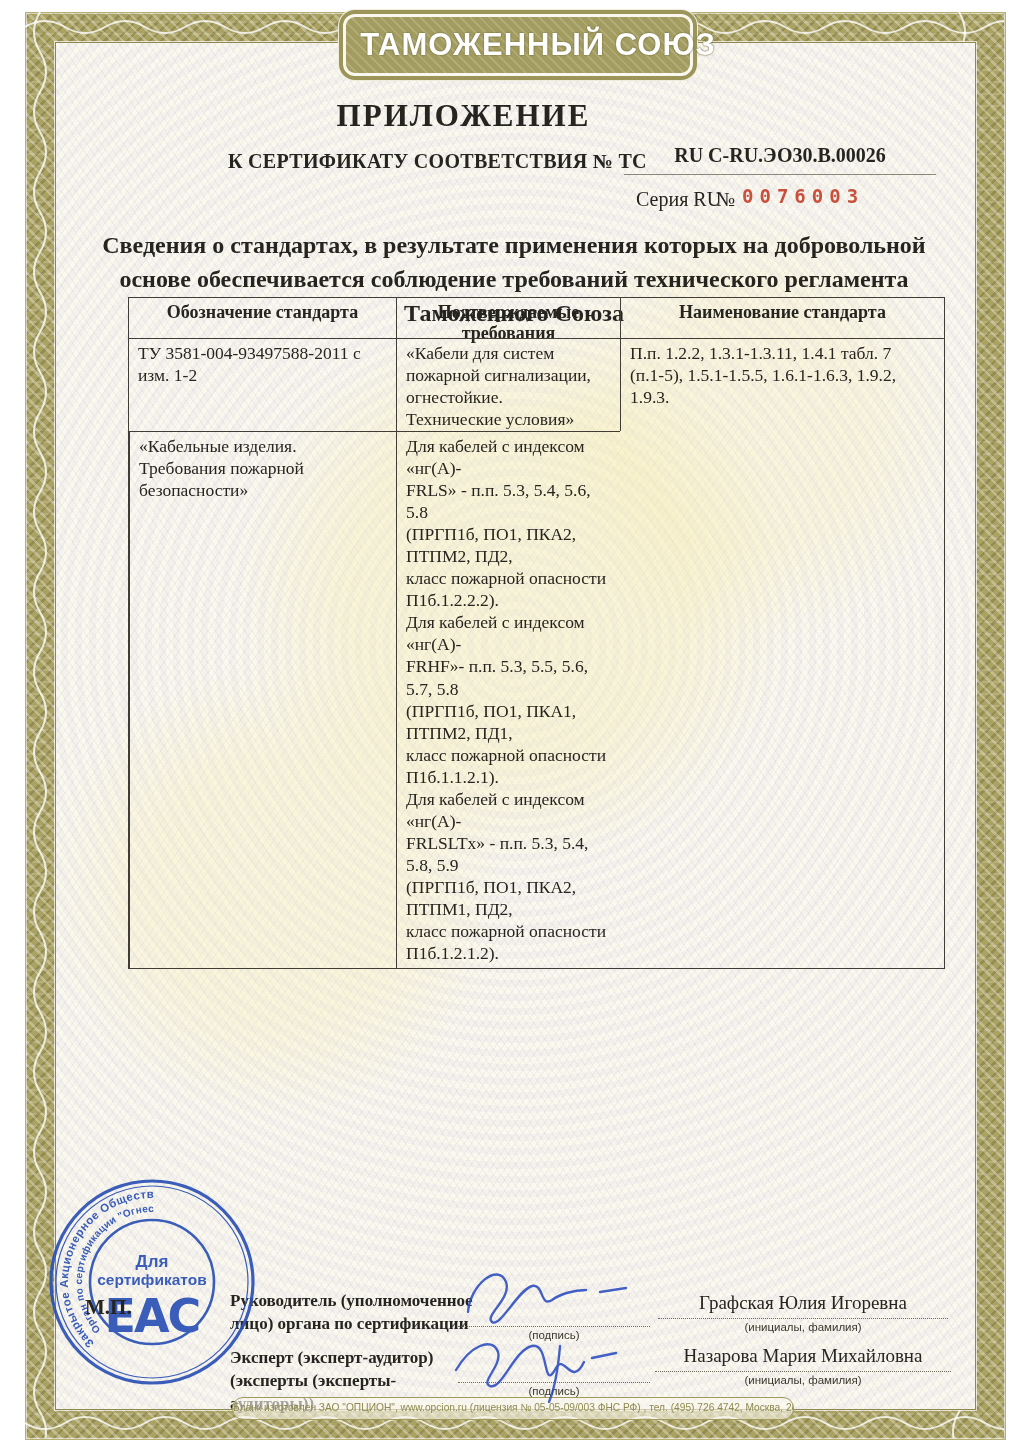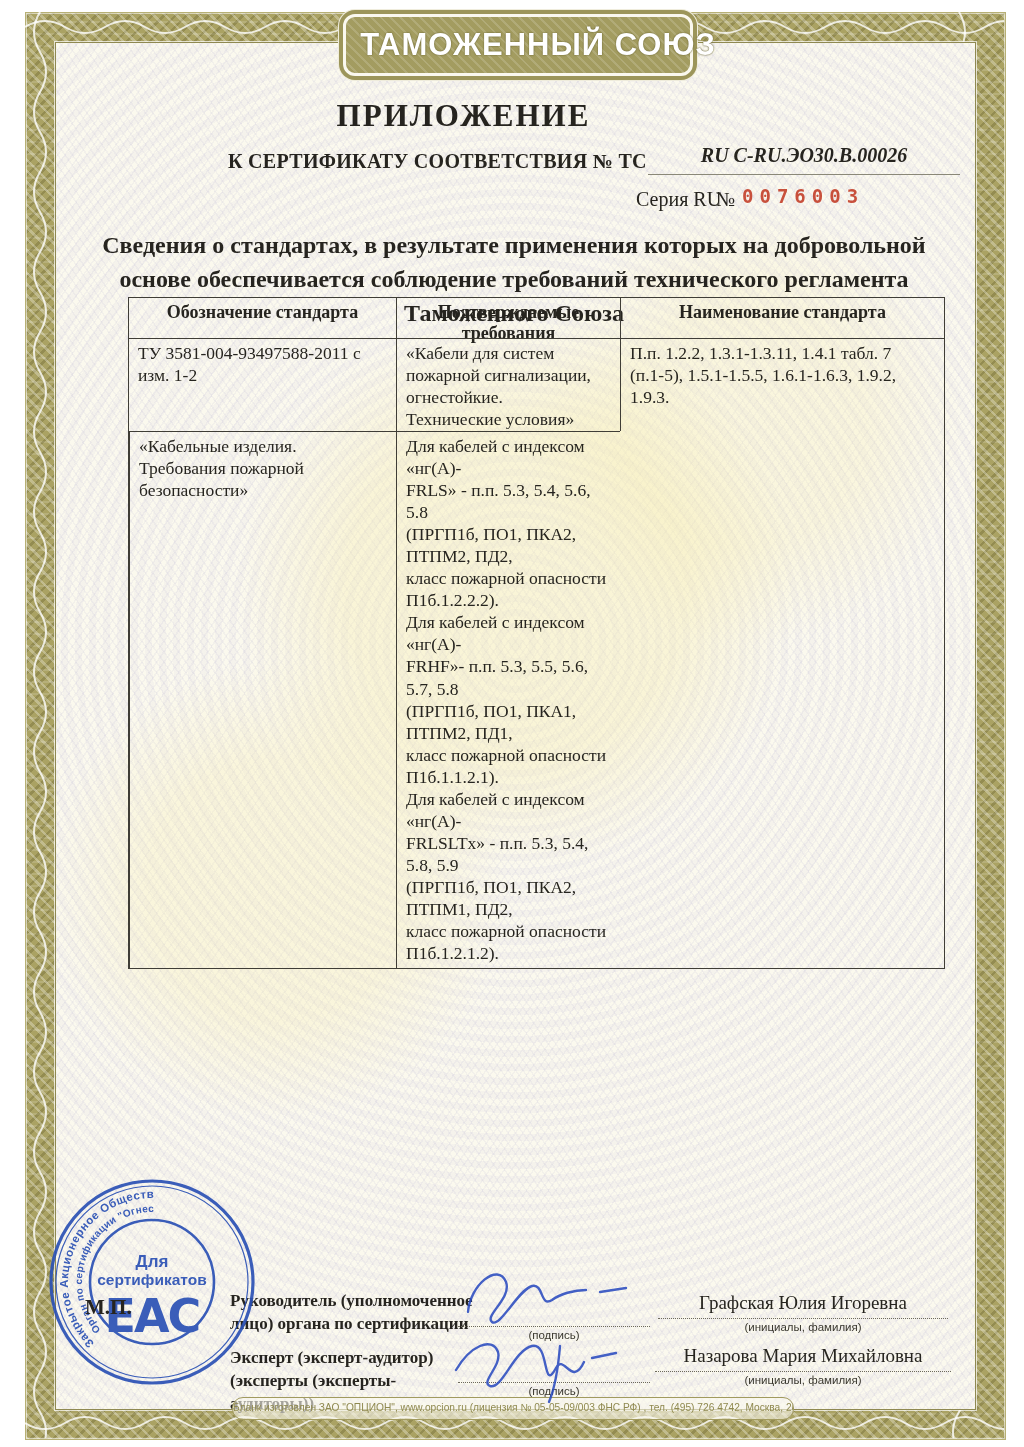--- a/index.html
+++ b/index.html
@@ -51,22 +51,22 @@
     white-space:nowrap;
     padding-left:40px;
   }
   
   .doc-title{
     position:absolute;left:0;top:98px;width:927px;text-align:center;
     font-size:31px;font-weight:700;letter-spacing:2px;
   }
   .cert-line-label{position:absolute;left:228px;top:150px;font-size:20px;font-weight:700;letter-spacing:.3px;white-space:nowrap;}
   .cert-number{
-    position:absolute;left:648px;top:144px;width:312px;text-align:center;
-    font-size:20px;font-weight:700;border-bottom:1.5px solid #8a8878;padding-bottom:7px;font-style:italic;
+    position:absolute;left:624px;top:144px;width:312px;text-align:center;
+    font-size:20px;font-weight:700;border-bottom:1.5px solid #8a8878;padding-bottom:7px;
   }
   .series-label{position:absolute;left:636px;top:188px;font-size:20px;}
   .number-sign{position:absolute;left:716px;top:188px;font-size:20px;}
   .serial-number{
     position:absolute;left:742px;top:185px;
     font-family:"DejaVu Sans Mono",monospace;font-weight:700;font-size:19px;
     letter-spacing:6px;color:#c8503c;
   }
   .intro-text{
     position:absolute;left:78px;top:228px;width:872px;text-align:center;

